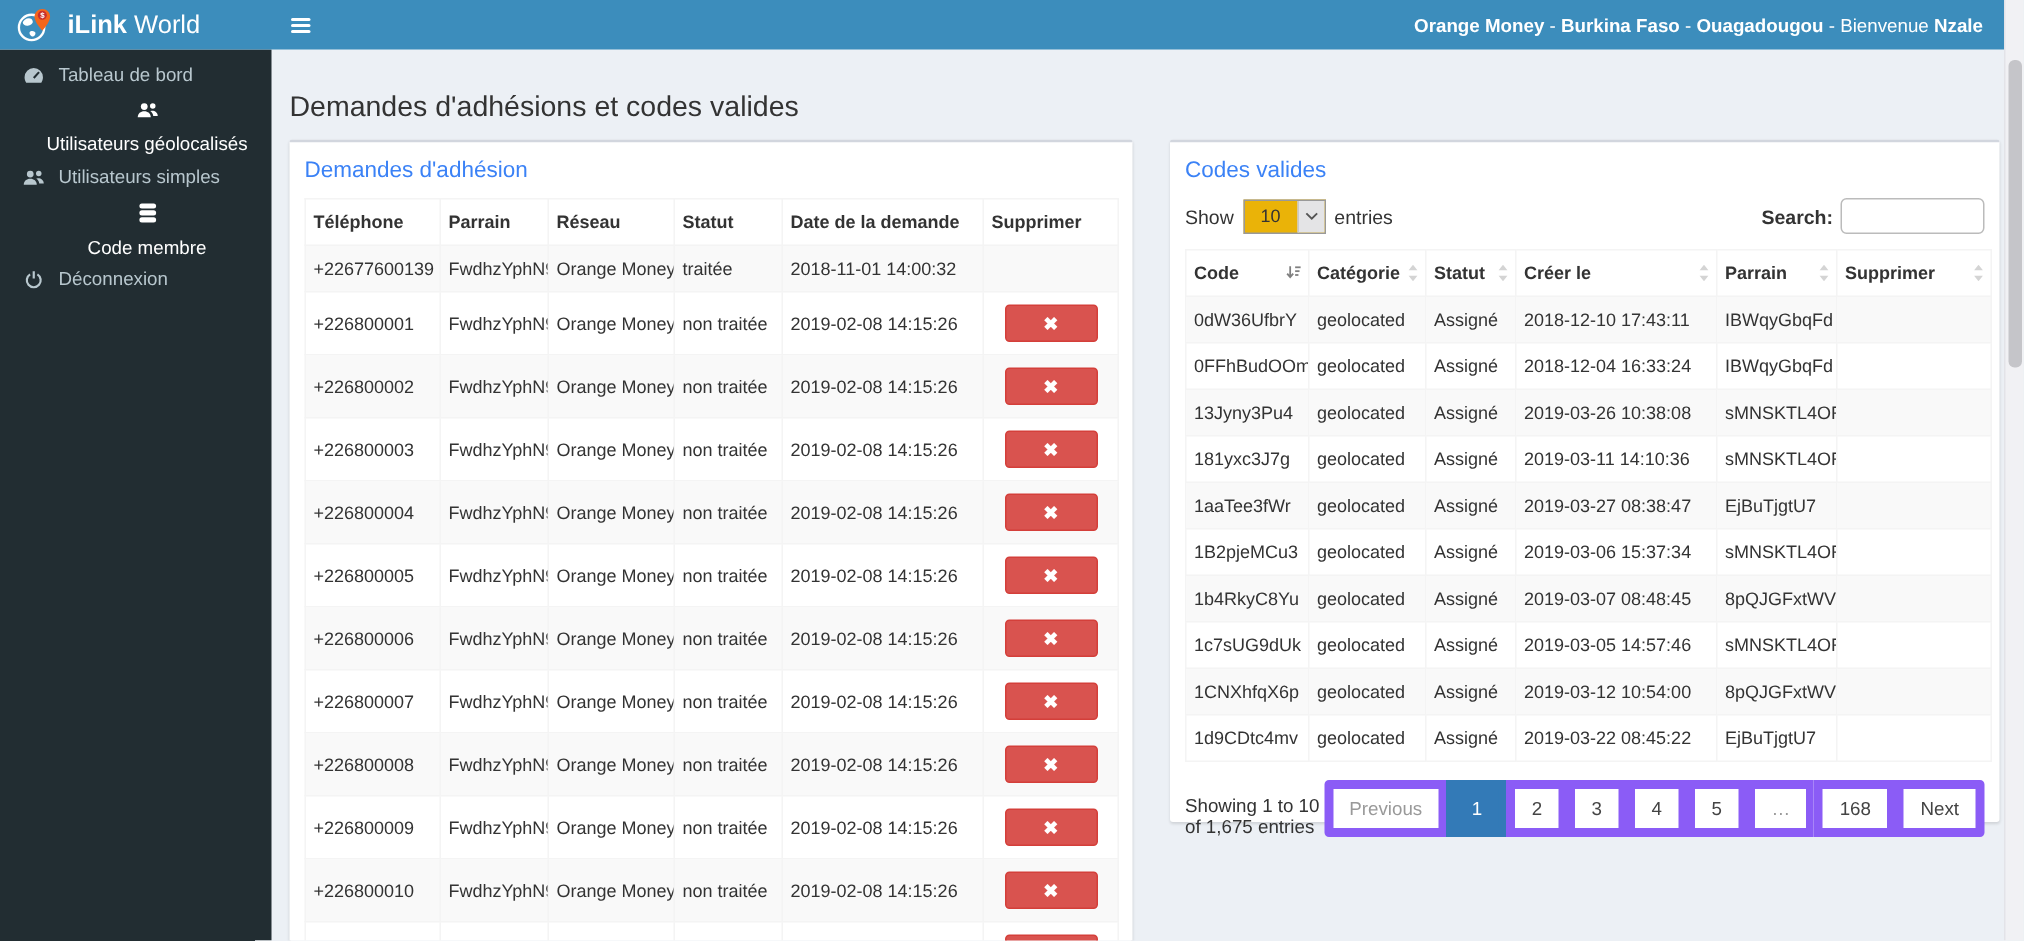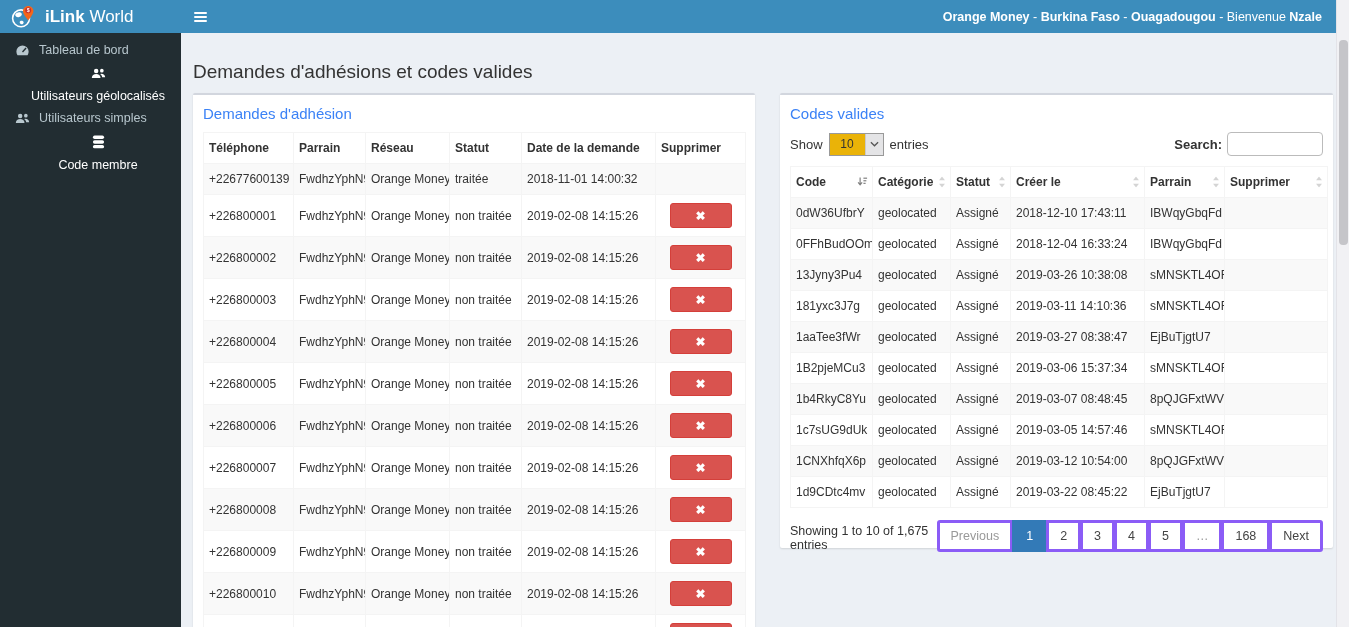--- a/index.html
+++ b/index.html
@@ -50,21 +50,21 @@
   .select { display:inline-flex; width:55px; height:23px; border:1px solid #999; background:#eab308; cursor:pointer; align-items:stretch; }
   .sel-val { flex:1; display:flex; align-items:center; justify-content:center; font-size:12px; }
   .sel-arrow { width:18px; background:#e4e4e6; border-left:1px solid #c9c9cc; display:flex; align-items:center; justify-content:center; color:#555; font-size:10px; }
   .dt-search { margin-left:auto; display:flex; align-items:center; gap:5px; }
   .dt-search label { font-weight:700; }
   .dt-search input { width:96px; height:24px; border:1px solid #bbb; border-radius:4px; padding:0 6px; font-size:12px; outline:none; }
   .dt-footer { display:flex; align-items:flex-end; justify-content:space-between; margin:12px 10px 0; }
   .dt-info { font-size:12.5px; color:#333; }
   
   .pagination { display:flex; }
-  .pg { padding:6px 11px; font-size:12.5px; border:3px solid #8b5cf6; margin-left:-1px; background:#fff; color:#444; text-decoration:none; cursor:pointer; min-width:26px; text-align:center; }
+  .pg { padding:6px 11px; font-size:12.5px; border:6px solid #8b5cf6; margin-left:-1px; background:#fff; color:#444; text-decoration:none; cursor:pointer; min-width:26px; text-align:center; }
   .pg:first-child { border-radius:3px 0 0 3px; margin-left:0; }
   .pg:last-child { border-radius:0 3px 3px 0; }
   .pg[data-state="active"] { background:#337ab7; border-color:#337ab7; color:#fff; }
   .pg[data-state="disabled"], .pg[data-state="ellipsis"] { color:#999; cursor:default; }
   
   .scroll-track { position:absolute; right:0; top:0; width:13px; height:627px; background:#f1f1f4; border-left:1px solid #e3e3e8; }
   .scroll-thumb { position:absolute; left:2px; width:9px; top:40px; height:205px; background:#c5c5c9; border-radius:4px; }
 </style>
 </head>
 <body>
@@ -134,20 +134,29 @@
   </a>
   <a class="side-item" data-active="true">
     <span class="sicon">
       <svg width="13" height="14" viewBox="0 0 14 15">
           <rect x="1" y="0.6" width="12" height="3.7" rx="1.8" fill="currentColor"></rect>
           <rect x="1" y="5.6" width="12" height="3.7" rx="1.8" fill="currentColor"></rect>
           <rect x="1" y="10.6" width="12" height="3.7" rx="1.8" fill="currentColor"></rect>
         </svg>
     </span>
     <span class="slabel">Code membre</span>
+  </a>
+  <a class="side-item" data-active="false">
+    <span class="sicon">
+      <svg width="13" height="13" viewBox="0 0 16 16">
+          <path d="M5 3.6a5.7 5.7 0 1 0 6 0" fill="none" stroke="currentColor" stroke-width="1.8"></path>
+          <line x1="8" y1="1" x2="8" y2="7" stroke="currentColor" stroke-width="1.8"></line>
+        </svg>
+    </span>
+    <span class="slabel">Déconnexion</span>
   </a>
 </nav>
 
 <div class="content">
   <h1 class="page-title">Demandes d'adhésions et codes valides</h1>
 
   <div class="panel panel-left">
     <div class="panel-heading">Demandes d'adhésion</div>
     <table class="tbl req-tbl">
       <colgroup>

